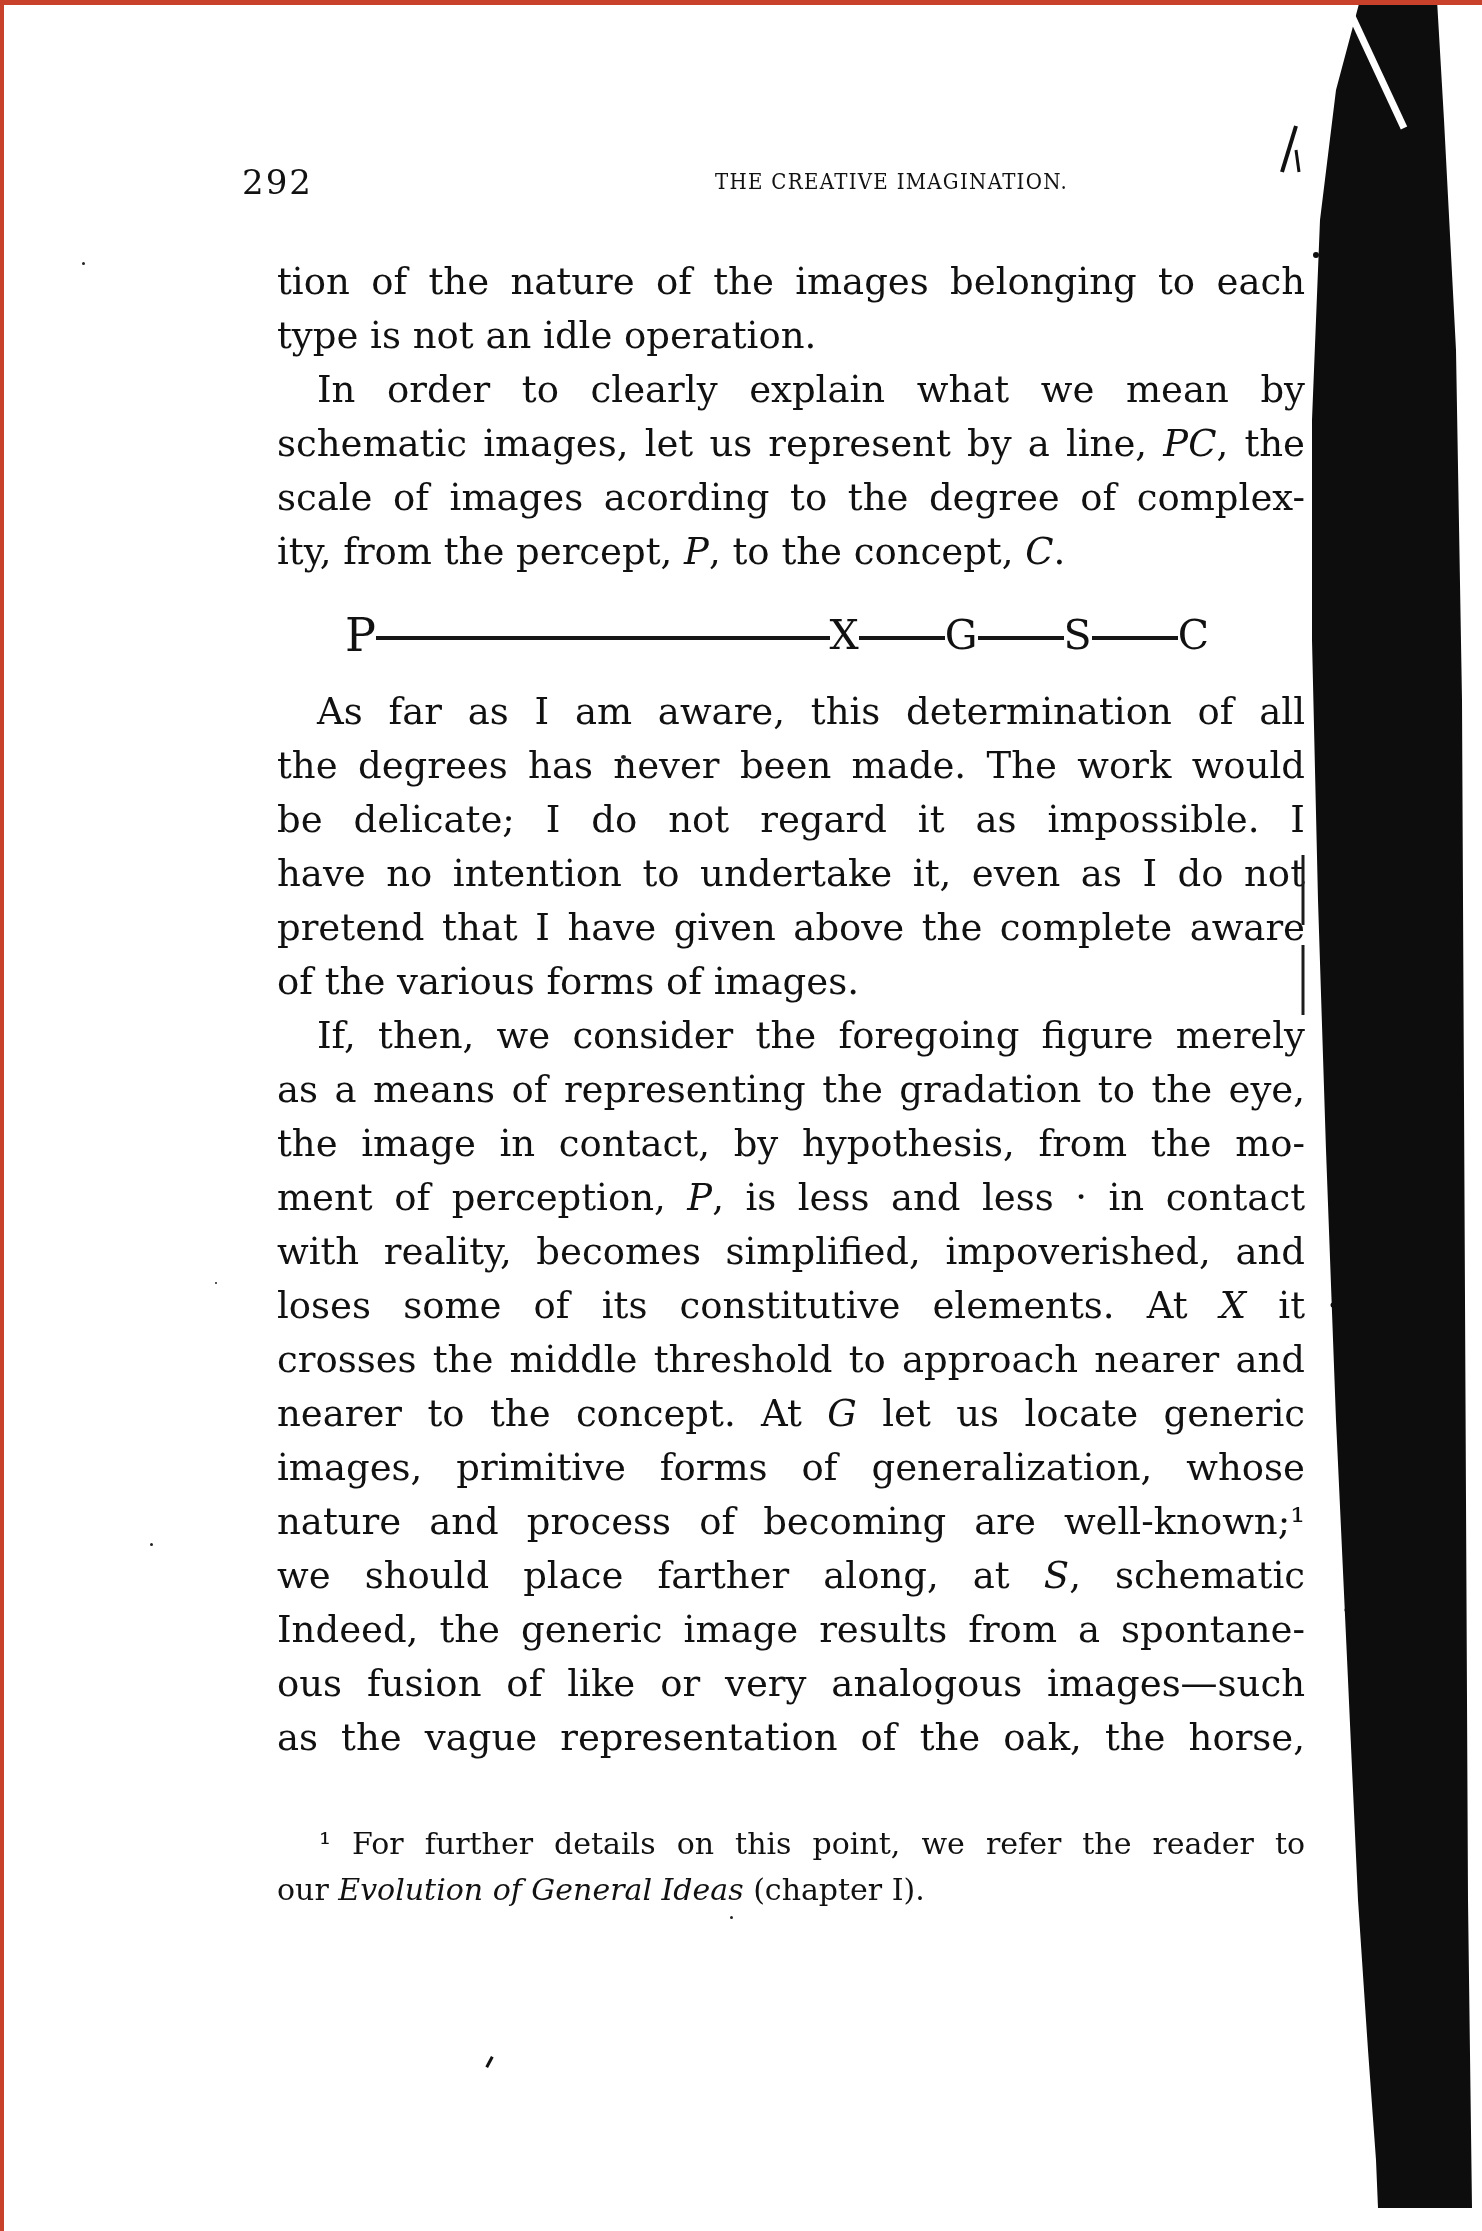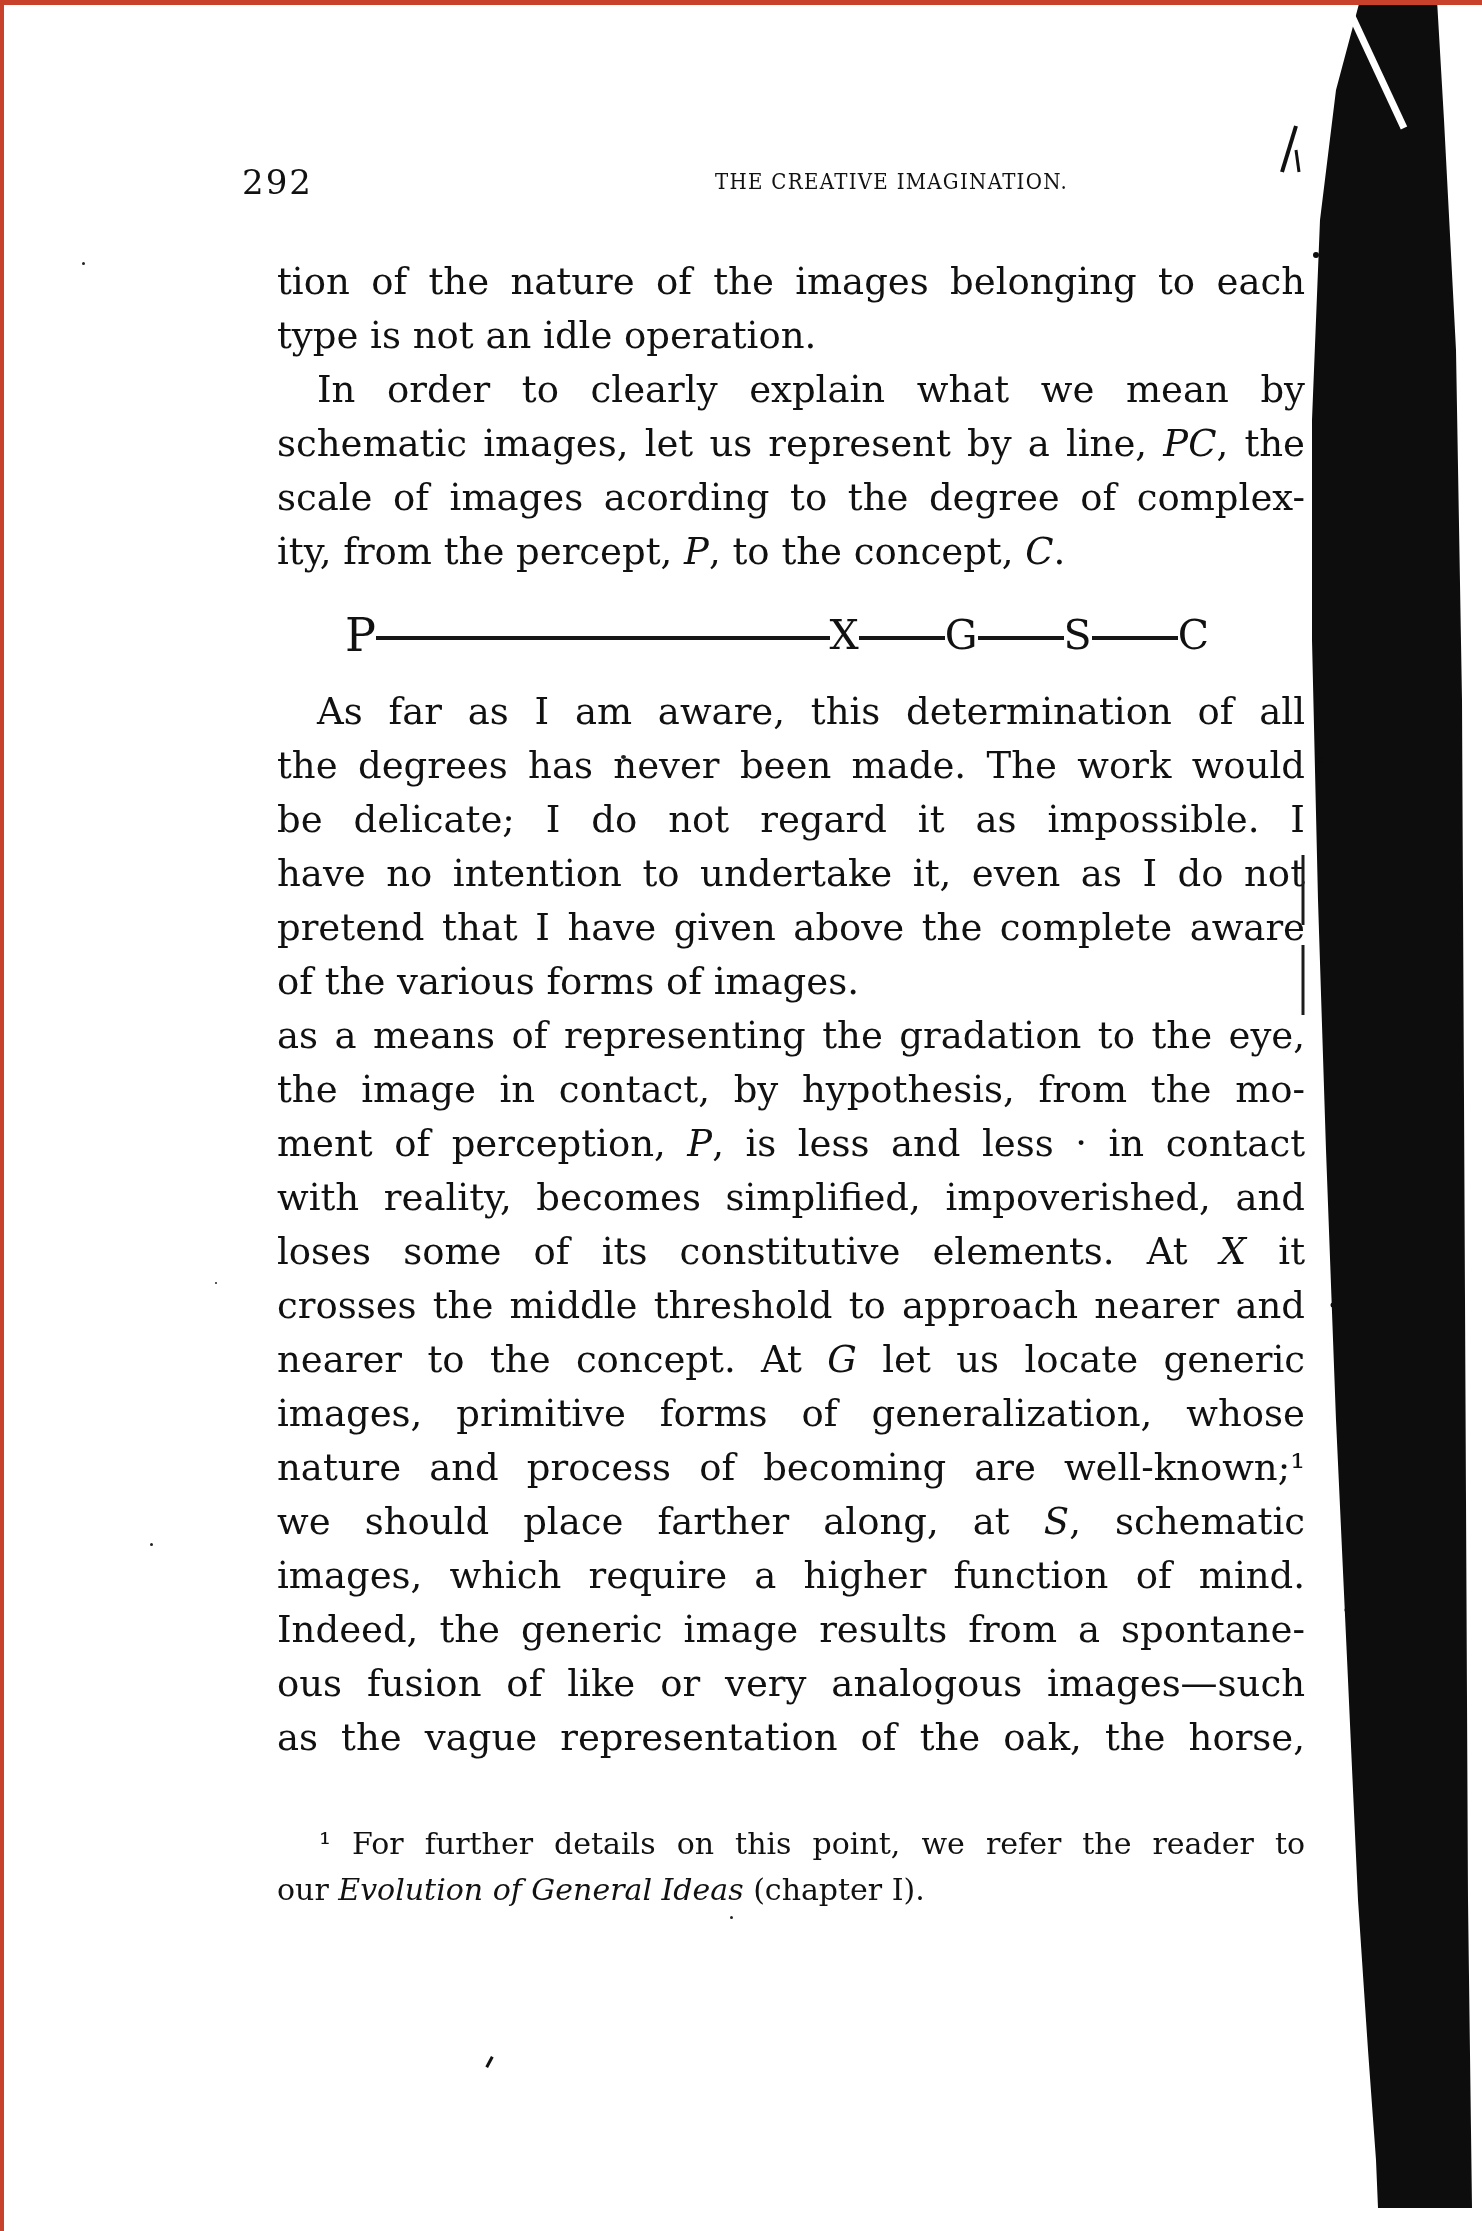--- a/index.html
+++ b/index.html
@@ -98,31 +98,31 @@
     <span class="fig-label">C</span>
   </div>
 
   <div>
       <div class="line indent">As far as I am aware, this determination of all</div>
       <div class="line">the degrees has never been made.  The work would</div>
       <div class="line">be delicate; I do not regard it as impossible.  I</div>
       <div class="line">have no intention to undertake it, even as I do not</div>
       <div class="line">pretend that I have given above the complete aware</div>
       <div class="line last">of the various forms of images.</div>
+      <div class="line indent">If, then, we consider the foregoing figure merely</div>
       <div class="line">as a means of representing the gradation to the eye,</div>
       <div class="line">the image in contact, by hypothesis, from the mo-</div>
       <div class="line">ment of perception, <i>P</i>, is less and less · in contact</div>
       <div class="line">with reality, becomes simplified, impoverished, and</div>
       <div class="line">loses some of its constitutive elements.  At <i>X</i> it</div>
       <div class="line">crosses the middle threshold to approach nearer and</div>
       <div class="line">nearer to the concept.  At <i>G</i> let us locate generic</div>
       <div class="line">images, primitive forms of generalization, whose</div>
       <div class="line">nature and process of becoming are well-known;¹</div>
       <div class="line">we should place farther along, at <i>S</i>, schematic</div>
-      <div class="line">images, which require a higher function of mind.</div>
       <div class="line">Indeed, the generic image results from a spontane-</div>
       <div class="line">ous fusion of like or very analogous images—such</div>
       <div class="line">as the vague representation of the oak, the horse,</div>
     </div>
 
   <div class="footnote">
       <div class="fn-line indent">¹ For further details on this point, we refer the reader to</div>
       <div class="fn-line last">our <i>Evolution of General Ideas</i> (chapter I).</div>
     </div>
 </div>

